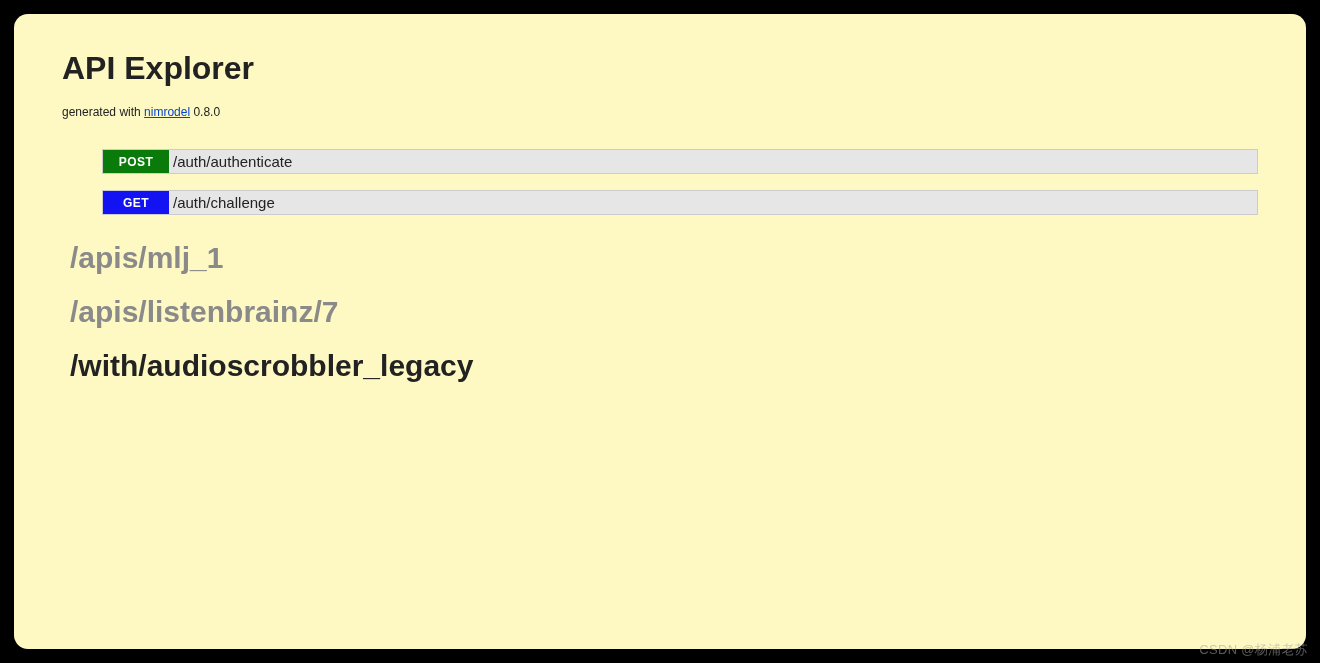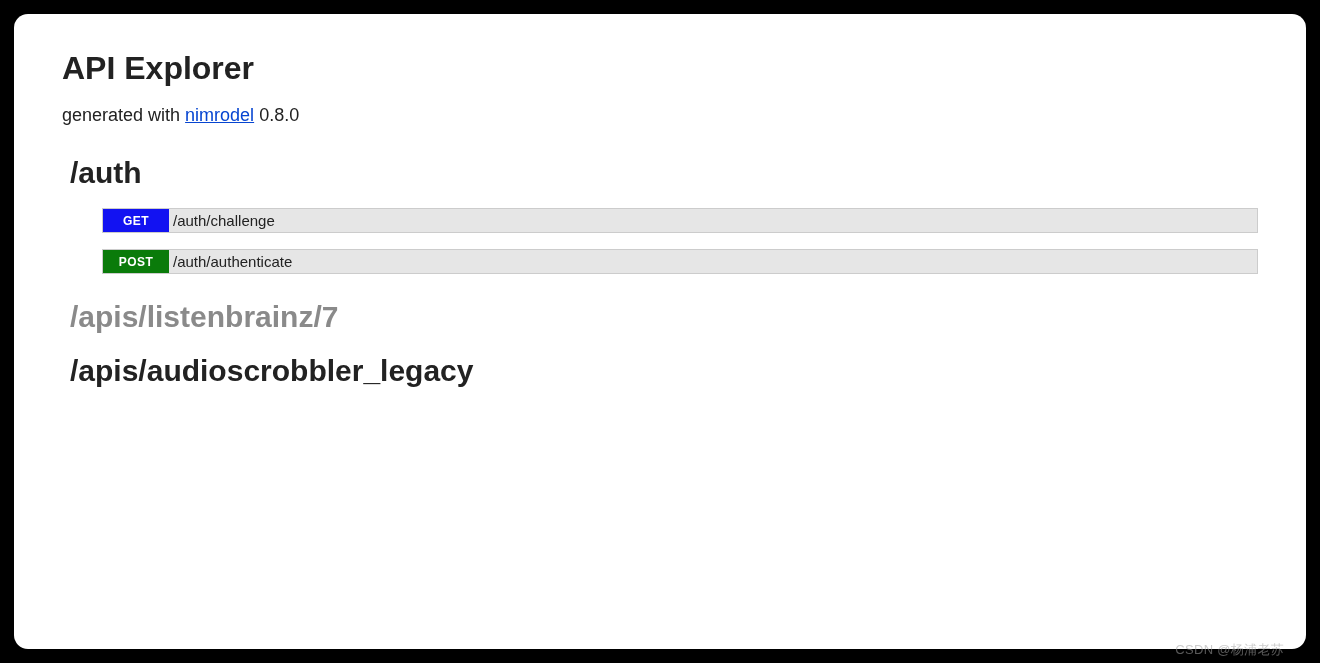--- a/index.html
+++ b/index.html
@@ -9,37 +9,37 @@
     }
     body {
       background: #000;
       font-family: "Segoe UI", "Helvetica Neue", Arial, sans-serif;
       width: 1320px;
       height: 663px;
       overflow: hidden;
       position: relative;
     }
     .card {
-      background: #ffffff;
+      background: #fef9c3;
       border-radius: 14px;
       margin: 14px;
       width: 1292px;
       height: 635px;
       padding: 36px 48px;
       position: relative;
       overflow: hidden;
     }
     .page-title {
       font-size: 32px;
       font-weight: 600;
       color: #222;
       margin-bottom: 18px;
     }
     .subtitle {
-      font-size: 18px;
+      font-size: 12px;
       color: #222;
       margin-bottom: 30px;
     }
     .subtitle a {
       color: #0645d1;
       text-decoration: underline;
     }
     .section-heading {
       font-size: 30px;
       font-weight: 600;
@@ -82,52 +82,52 @@
       background: #e6e6e6;
       color: #222;
       font-size: 15px;
       display: flex;
       align-items: center;
       padding-left: 4px;
     }
     .watermark {
       position: absolute;
       bottom: 4px;
-      right: 36px;
+      right: 12px;
       color: rgba(160,160,160,0.55);
       font-size: 13px;
       font-family: sans-serif;
       letter-spacing: 0.3px;
     }
   </style>
 </head>
 <body>
 
 <div class="card">
 
   <h1 class="page-title">API Explorer</h1>
 
   <div class="subtitle">
     <span>generated with </span><a href="#">nimrodel</a><span> 0.8.0</span>
   </div>
 
-  <h2 class="section-heading">/auth</h2>
 
   <div class="endpoints">
+    <div class="endpoint-row">
+      <span class="method-badge method-post">POST</span>
+      <span class="endpoint-path">/auth/authenticate</span>
+    </div>
     <div class="endpoint-row">
       <span class="method-badge method-get">GET</span>
       <span class="endpoint-path">/auth/challenge</span>
     </div>
-    <div class="endpoint-row">
-      <span class="method-badge method-post">POST</span>
-      <span class="endpoint-path">/auth/authenticate</span>
-    </div>
   </div>
 
+  <h2 class="section-heading light">/apis/mlj_1</h2>
 
   <h2 class="section-heading light">/apis/listenbrainz/7</h2>
 
 
-  <h2 class="section-heading">/apis/audioscrobbler_legacy</h2>
+  <h2 class="section-heading">/with/audioscrobbler_legacy</h2>
 
 </div>
 
 <div class="watermark">CSDN @杨浦老苏</div>
 
 </body></html>

